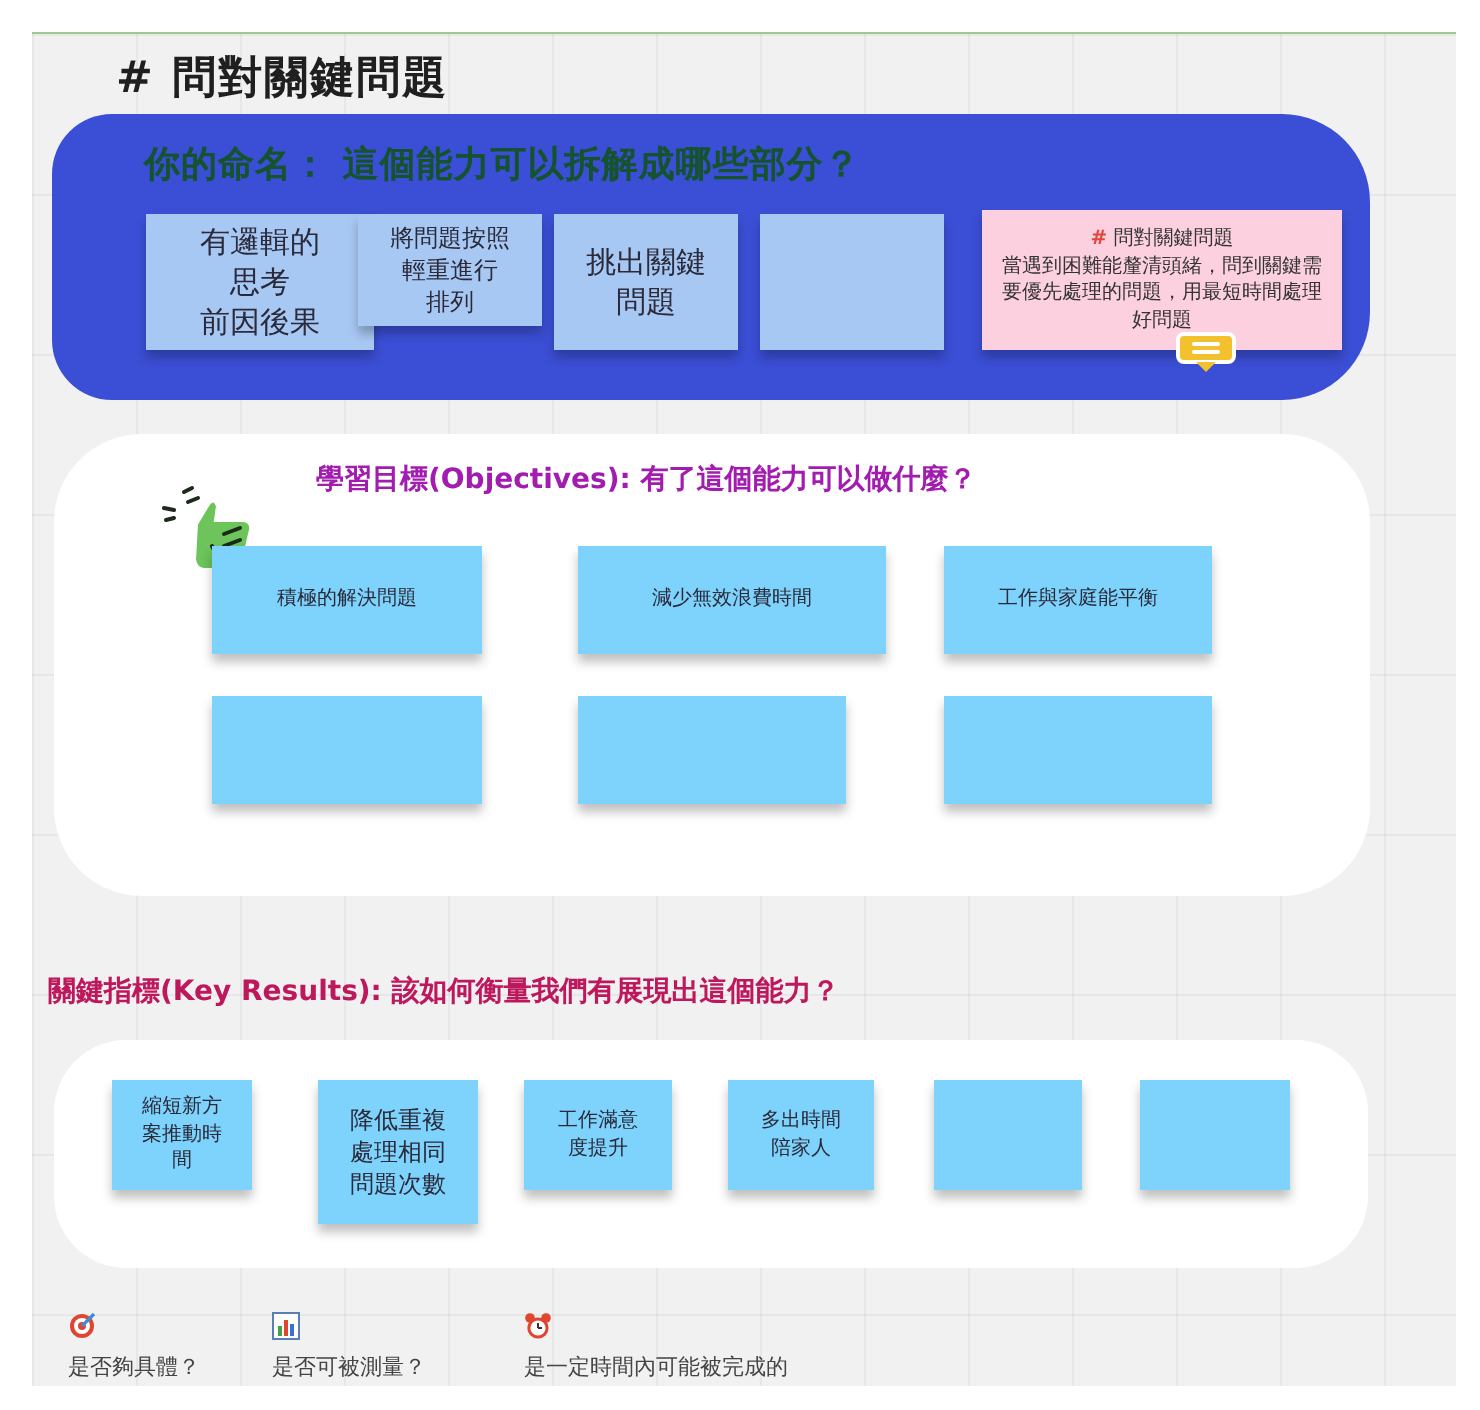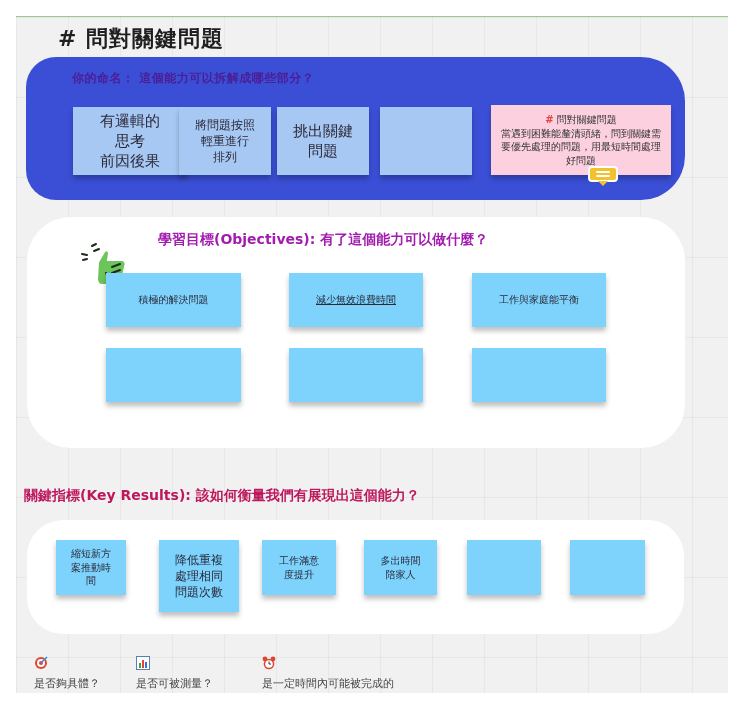--- a/index.html
+++ b/index.html
@@ -17,21 +17,21 @@
   .abs { position: absolute; }
   .page-title {
     left: 58px; top: 24px; font-size: 22px; font-weight: bold; color: #1f1f1f;
     letter-spacing: 1px;
   }
   .blue-panel {
     left: 26px; top: 57px; width: 659px; height: 143px;
     background: #3b4fd6; border-radius: 30px 44px 44px 30px;
   }
   .blue-panel-title {
-    left: 72px; top: 70px; font-size: 12px; font-weight: bold; color: #4c1d95;
+    left: 72px; top: 70px; font-size: 18px; font-weight: bold; color: #14532d;
     letter-spacing: 0.5px;
   }
   .sticky {
     position: absolute; display: flex; align-items: center; justify-content: center;
     text-align: center; color: #2a2a3a; box-shadow: 0 4px 5px rgba(0,0,0,0.25);
     line-height: 1.35;
   }
   .sticky.light { background: #a8c8f4; }
   .sticky.pink { background: #fcd0df; color: #333; }
   .sticky.violet { background: #7dd3fc; }
@@ -74,21 +74,21 @@
 <div class="canvas"></div>
 
 <div class="abs page-title"># 問對關鍵問題</div>
 
 <div class="abs blue-panel"></div>
 <div class="abs blue-panel-title">你的命名： 這個能力可以拆解成哪些部分？</div>
 
 <div class="sticky light s-big" style="left:73px;top:107px;width:114px;height:68px;white-space:pre-line;">有邏輯的
 思考
 前因後果</div>
-<div class="sticky light s-mid" style="left:179px;top:107px;width:92px;height:68px;white-space:pre-line;text-align:center;">將問題按照
+<div class="sticky light s-mid" style="left:179px;top:107px;width:92px;height:56px;white-space:pre-line;text-align:center;">將問題按照
 輕重進行
 排列</div>
 <div class="sticky light s-big" style="left:277px;top:107px;width:92px;height:68px;white-space:pre-line;">挑出關鍵
 問題</div>
 <div class="sticky light s-big" style="left:380px;top:107px;width:92px;height:68px;white-space:pre-line;"></div>
 
 <div class="sticky pink s-small" style="left:491px;top:105px;width:180px;height:70px;flex-direction:column;padding:0 10px;box-sizing:border-box;">
   <div>
     <span class="pink-hash">#</span>
     <span>問對關鍵問題</span>
@@ -110,21 +110,21 @@
   <line x1="34" y1="33" x2="42" y2="30" stroke="#1c2a1a" stroke-width="2" stroke-linecap="round"></line>
   <line x1="28" y1="33" x2="29" y2="35" stroke="#1c2a1a" stroke-width="2" stroke-linecap="round"></line>
   <line x1="30" y1="40" x2="31" y2="41" stroke="#1c2a1a" stroke-width="2" stroke-linecap="round"></line>
   <line x1="4" y1="14" x2="9" y2="15" stroke="#1c2a1a" stroke-width="2" stroke-linecap="round"></line>
   <line x1="5" y1="20" x2="9" y2="19" stroke="#1c2a1a" stroke-width="2" stroke-linecap="round"></line>
   <line x1="14" y1="6" x2="18" y2="4" stroke="#1c2a1a" stroke-width="2" stroke-linecap="round"></line>
   <line x1="16" y1="11" x2="21" y2="9" stroke="#1c2a1a" stroke-width="2" stroke-linecap="round"></line>
 </svg>
 
 <div class="sticky violet s-small" style="left:106px;top:273px;width:135px;height:54px;">積極的解決問題</div>
-<div class="sticky violet s-small" style="left:289px;top:273px;width:134px;height:54px;text-decoration:underline;">減少無效浪費時間</div>
+<div class="sticky violet s-small" style="left:289px;top:273px;width:154px;height:54px;">減少無效浪費時間</div>
 <div class="sticky violet s-small" style="left:472px;top:273px;width:134px;height:54px;">工作與家庭能平衡</div>
 <div class="sticky violet s-small" style="left:106px;top:348px;width:135px;height:54px;"></div>
 <div class="sticky violet s-small" style="left:289px;top:348px;width:134px;height:54px;"></div>
 <div class="sticky violet s-small" style="left:472px;top:348px;width:134px;height:54px;"></div>
 
 <div class="abs kr-title">關鍵指標(Key Results): 該如何衡量我們有展現出這個能力？</div>
 <div class="abs kr-panel"></div>
 
 <div class="sticky violet s-small" style="left:56px;top:540px;width:70px;height:55px;white-space:pre-line;">縮短新方
 案推動時

